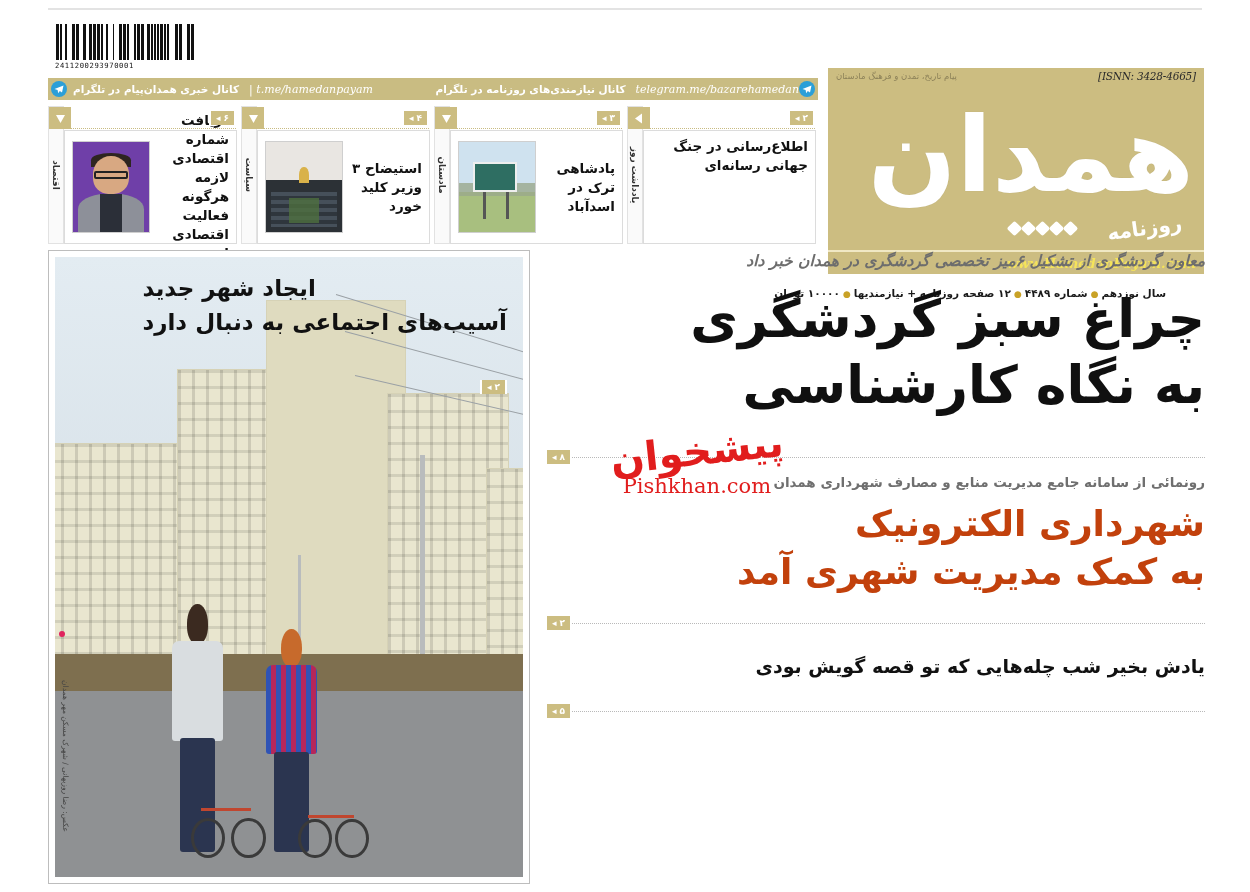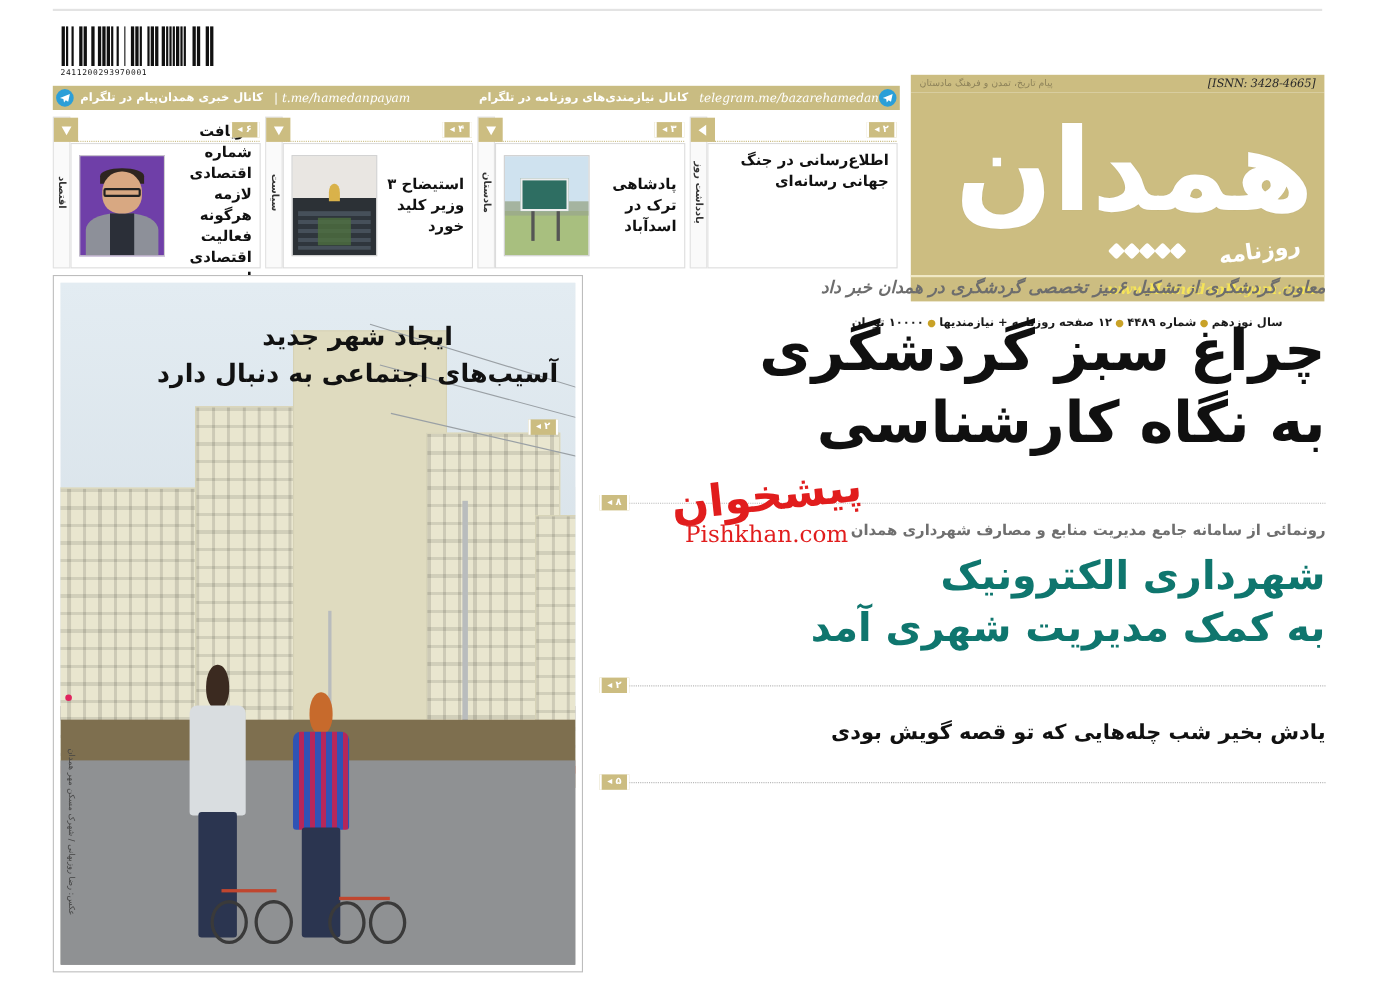--- a/index.html
+++ b/index.html
@@ -163,21 +163,21 @@
   .pole { position:absolute; width:5px; background:#b9bcbd; }
   .boy { position:absolute; bottom:4%; }
   .boy .torso { position:absolute; width:100%; border-radius:7px 7px 3px 3px; }
   .boy .legs { position:absolute; left:16%; width:68%; background:#2b3550; border-radius:3px; }
   .boy .headb { position:absolute; left:30%; width:40%; border-radius:50% 50% 45% 45%; background:#3b2a20; }
   .bike { position:absolute; bottom:3%; }
   .bike .wheel { position:absolute; border:3px solid #3a3a3a; border-radius:50%; background:transparent; }
   .bike .frame { position:absolute; background:#c0462f; height:3px; }
 
   .photo-title {
-    position:absolute; right:16px; top:32px; text-align:center; z-index:5;
+    position:absolute; right:16px; top:14px; text-align:left; z-index:5;
     font-size:23px; font-weight:bold; color:#111; line-height:34px;
     letter-spacing:0.5px;
   }
   .photo-badge { position:absolute; right:16px; top:118px; z-index:5; }
   .photo-credit {
     position:absolute; left:2px; bottom:6px; width:16px; height:230px; z-index:5;
   }
   .photo-credit span {
     position:absolute; left:50%; top:50%; transform:translate(-50%,-50%) rotate(90deg);
     white-space:nowrap; font-size:7.5px; color:#444;
@@ -186,21 +186,21 @@
 
   
   .rightcol { position:absolute; left:545px; top:250px; width:660px; height:640px; }
 
   .kicker { font-size:15.5px; font-weight:bold; color:#6d6d6d; text-align:right; line-height:22px;font-style:italic; }
   .headline {
     font-size:52px; font-weight:bold; color:#101010; text-align:right;
     line-height:66px; letter-spacing:-1px;
   }
   .headline2 {
-    font-size:36px; font-weight:bold; color:#0f766e; text-align:right;
+    font-size:36px; font-weight:bold; color:#c2410c; text-align:right;
     line-height:48px; letter-spacing:-0.5px;
   }
   .kicker2 { font-size:13.5px; font-weight:bold; color:#6f6f6f; text-align:right; line-height:20px; }
   .line-item { font-size:19px; font-weight:bold; color:#111; text-align:right; line-height:28px; }
 
   .sep { position:relative; height:18px; margin:6px 0; }
   .sep::before {
     content:""; position:absolute; left:0; right:0; top:9px;
     border-top:1px dotted #b9b9b9;
   }

